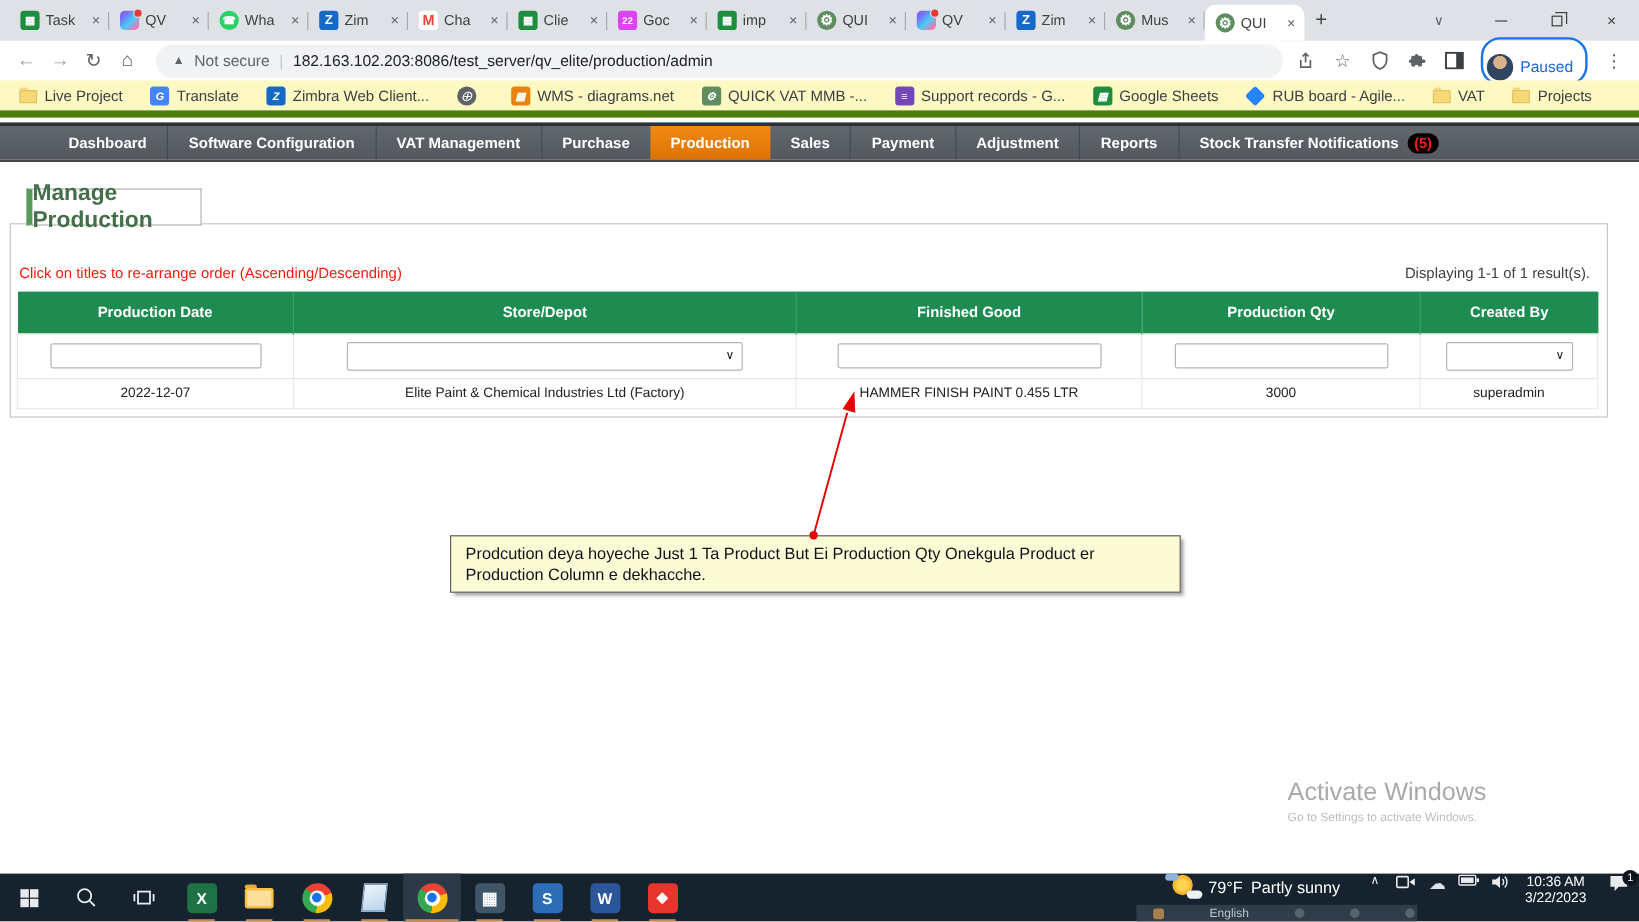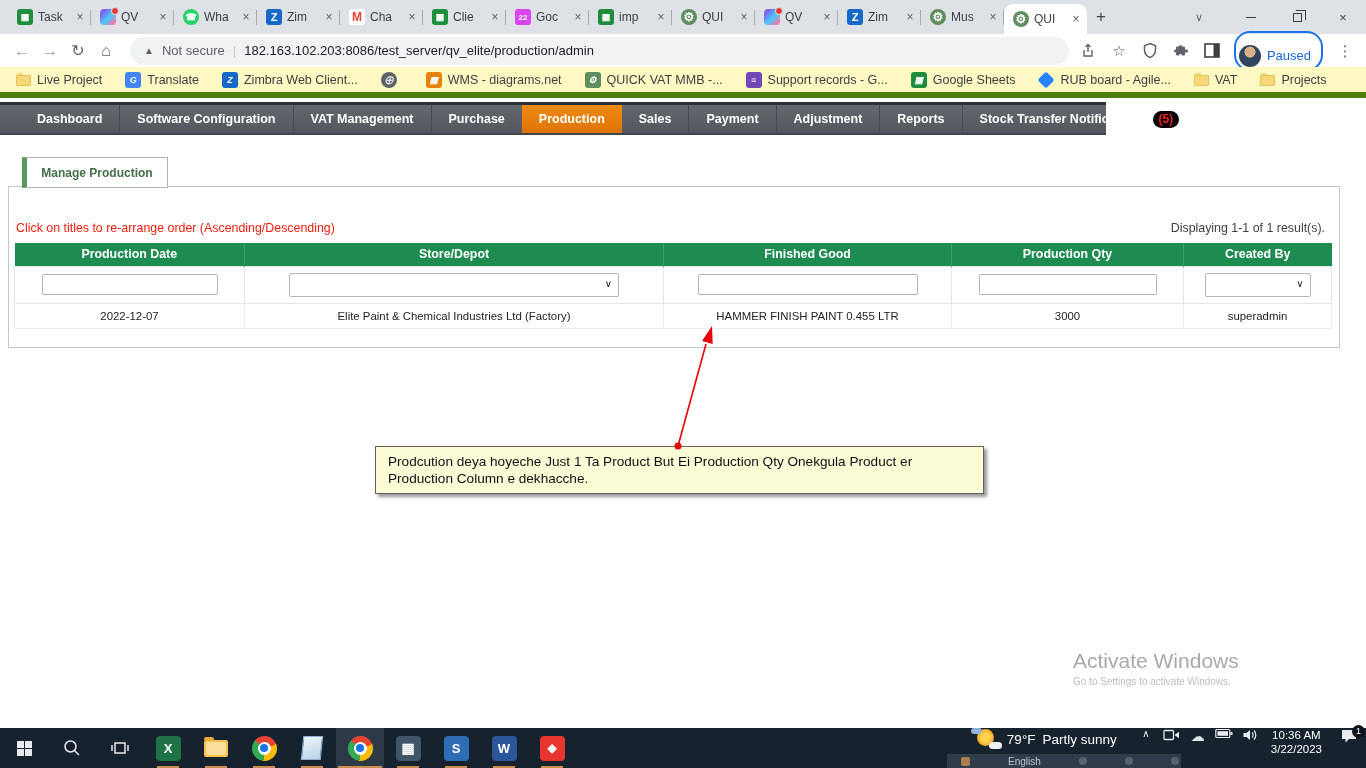--- a/index.html
+++ b/index.html
@@ -54,34 +54,34 @@
   .bi { width:16px; height:16px; border-radius:3px; display:flex; align-items:center; justify-content:center; font-size:9px; font-weight:bold; color:#fff; flex:none; }
   .b-folder { position:relative; width:15px; height:11px; background:#f6d878; border-radius:1px; border:1px solid #e4c35e; margin-top:2px; }
   .b-folder::before { content:""; position:absolute; top:-3px; left:0; width:6px; height:2px; background:#f6d878; border-radius:1px 1px 0 0; }
   .b-translate { background:#4285f4; }
   .b-globe { background:#5f6368; border-radius:50%; font-size:12px; font-weight:normal; }
   .b-wms { background:#e8820c; }
   .b-forms { background:#7248b9; }
   .b-jira { width:12px; height:12px; background:#2684ff; transform:rotate(45deg); border-radius:2px; margin:2px; }
 
   
-  .navbar { position:absolute; top:102px; left:0; width:1106px; height:33px; background:linear-gradient(#62676d,#53585e); border-top:3px solid #2e3236; border-bottom:2px solid #41464b; display:flex; padding-left:20px; }
+  .navbar { position:absolute; top:102px; left:0; width:1366px; height:33px; background:linear-gradient(#62676d,#53585e); border-top:3px solid #2e3236; border-bottom:2px solid #41464b; display:flex; padding-left:40px; }
   .navitem { position:relative; display:flex; align-items:center; padding:0 17px; color:#fff; font-size:12.5px; font-weight:bold; white-space:nowrap; }
   .navitem + .navitem { border-left:1px solid #464b51; }
   .navitem.active { background:linear-gradient(#f08a12,#dd7307); border-left:none; }
   .navitem.active + .navitem { border-left:none; }
   .nbadge-pill { margin-left:7px; background:#000; color:#ff1a1a; border-radius:10px; padding:1px 6px 2px; font-size:12px; font-weight:bold; }
 
   
   .panel-frame { position:absolute; left:8px; top:186px; width:1332px; height:162px; border:1px solid #c6c6c6; background:#fff; }
-  .panel-tab { position:absolute; left:22px; top:157px; width:146px; height:31px; background:#fff; border:1px solid #b3b3b3; border-left:5px solid #579a5d; z-index:3; display:flex; align-items:center; justify-content:center; font-weight:bold; font-size:12px; color:#456e4b; }
+  .panel-tab { position:absolute; left:22px; top:157px; width:146px; height:31px; background:#fff; border:1px solid #b3b3b3; border-left:5px solid #579a5d; z-index:3; display:flex; align-items:center; justify-content:center; font-weight:bold; font-size:19px; color:#456e4b; }
   .sort-hint { position:absolute; left:16px; top:221px; color:#f21b0e; font-size:12.4px; z-index:2; }
   .results-summary { position:absolute; right:41px; top:221px; color:#404040; font-size:12.4px; z-index:2; }
   .ptable { position:absolute; left:14px; top:243px; width:1317px; border-collapse:collapse; table-layout:fixed; z-index:2; }
-  .ptable th { background:#1e8b50; color:#fff; font-size:12.4px; font-weight:bold; height:23px; border-right:1px solid #35a065;text-align:center; }
+  .ptable th { background:#1e8b50; color:#fff; font-size:12.4px; font-weight:bold; height:35px; border-right:1px solid #35a065;text-align:center; }
   .ptable th:last-child { border-right:none; }
   .frow td { height:37px; border:1px solid #e6e6e6; background:#fff; text-align:center; vertical-align:middle; }
   .drow td { height:25px; border:1px solid #ececec; font-size:11.4px; color:#222; text-align:center; vertical-align:middle; }
   .fin { border:1px solid #b5b5b5; border-radius:2px; height:21px; background:#fff; }
   .w1 { width:176px; } .w3 { width:220px; } .w4 { width:178px; }
   .selwrap { position:relative; display:inline-block; }
   .sel { appearance:none; -webkit-appearance:none; border:1px solid #b5b5b5; border-radius:2px; height:24px; background:#fff; font-size:12px; padding:0 20px 0 6px; }
   .s2 { width:330px; } .s5 { width:106px; }
   .selchev { position:absolute; right:7px; top:5px; font-size:10px; color:#222; font-style:normal; pointer-events:none; }
 

